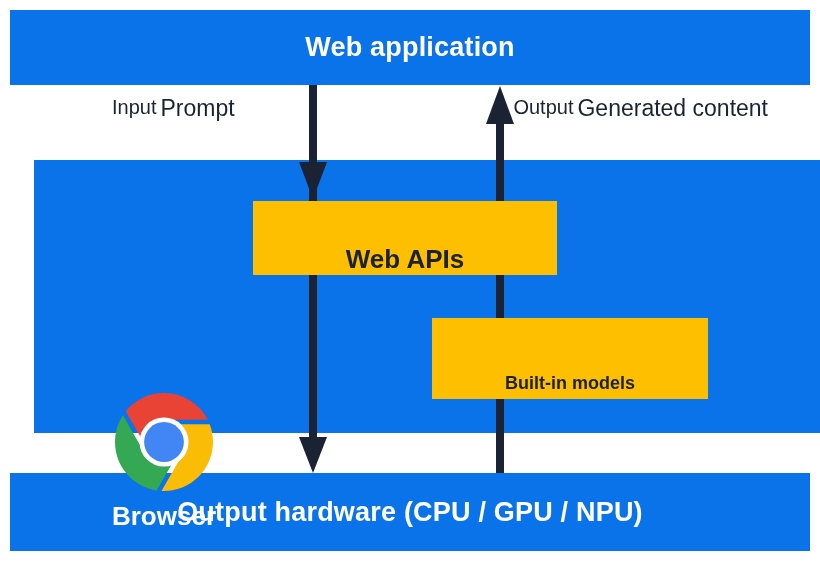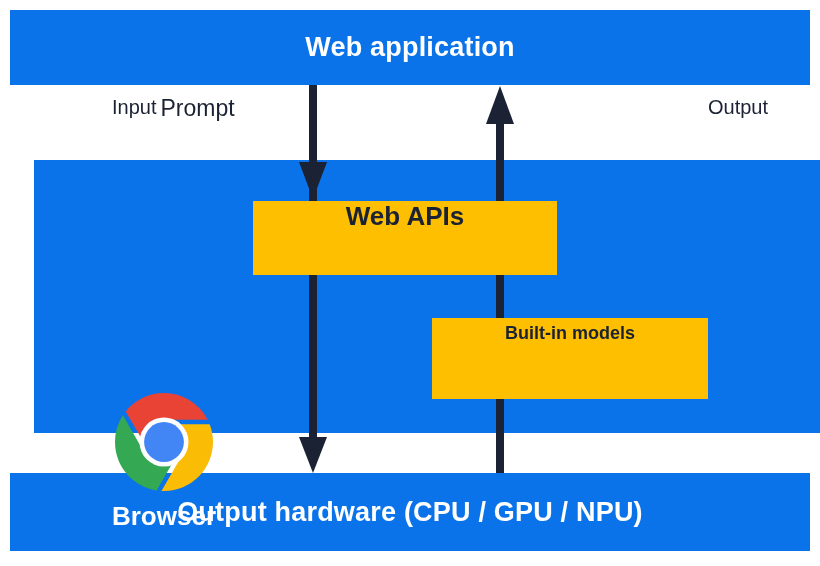--- a/index.html
+++ b/index.html
@@ -52,21 +52,21 @@
     text-align:center;color:var(--white);
     font-size:26px;font-weight:700;
   }
   .arrows{
     position:absolute;left:0;top:0;width:820px;height:566px;
     z-index:2;pointer-events:none;
   }
   .arrows .shape{fill:var(--navy);}
   .ybox{
     position:absolute;background:var(--yellow);
-    display:flex;flex-direction:column;align-items:center;justify-content:flex-start;
+    display:flex;flex-direction:column;align-items:center;justify-content:flex-end;
     color:var(--navy);font-weight:700;text-align:center;
     z-index:3;
   }
   .box-webapis{left:253px;top:201px;width:304px;height:74px;font-size:26px;}
   .box-builtin{left:432px;top:318px;width:276px;height:81px;font-size:18px;line-height:31px;}
 </style>
 </head>
 <body>
 
 <div class="canvas">
@@ -74,20 +74,21 @@
   <div class="bar bar-top">
     <span class="bar-title">Web application</span>
   </div>
 
   <div class="io-labels io-input">
     <span class="io-caption">Input</span>
     <span class="io-value">Prompt</span>
   </div>
   <div class="io-labels io-output">
     <span class="io-caption">Output</span>
+    <span class="io-value">Generated content</span>
   </div>
 
   <div class="middle">
     <div class="chrome-logo">
       <svg viewBox="0 0 96 96" width="98" height="98" aria-hidden="true">
         <path fill="#e94335" d="M48 0 C32.84 0 19.32 7.03 10.53 18.0 L26.34 45.4 A21.82 21.82 0 0 1 48 26.18 L90.76 26.18 A48 48 0 0 0 48 0 Z"></path>
         <path fill="#34a853" d="M7.72 21.88 A47.77 47.77 0 0 0 0 48 C0 72.05 17.68 91.96 40.76 95.46 L56.57 68.07 A21.8 21.8 0 0 1 29.11 58.91 Z"></path>
         <path fill="#fbbc05" d="M61.09 30.54 A21.78 21.78 0 0 1 66.89 58.9 L45.51 95.93 C46.33 95.97 47.16 96 48 96 C74.51 96 96 74.51 96 48 C96 41.84 94.84 35.96 92.73 30.54 Z"></path>
         <circle cx="48" cy="48" r="24" fill="#ffffff"></circle>
         <circle cx="48" cy="48" r="19.5" fill="#4285f4"></circle>

